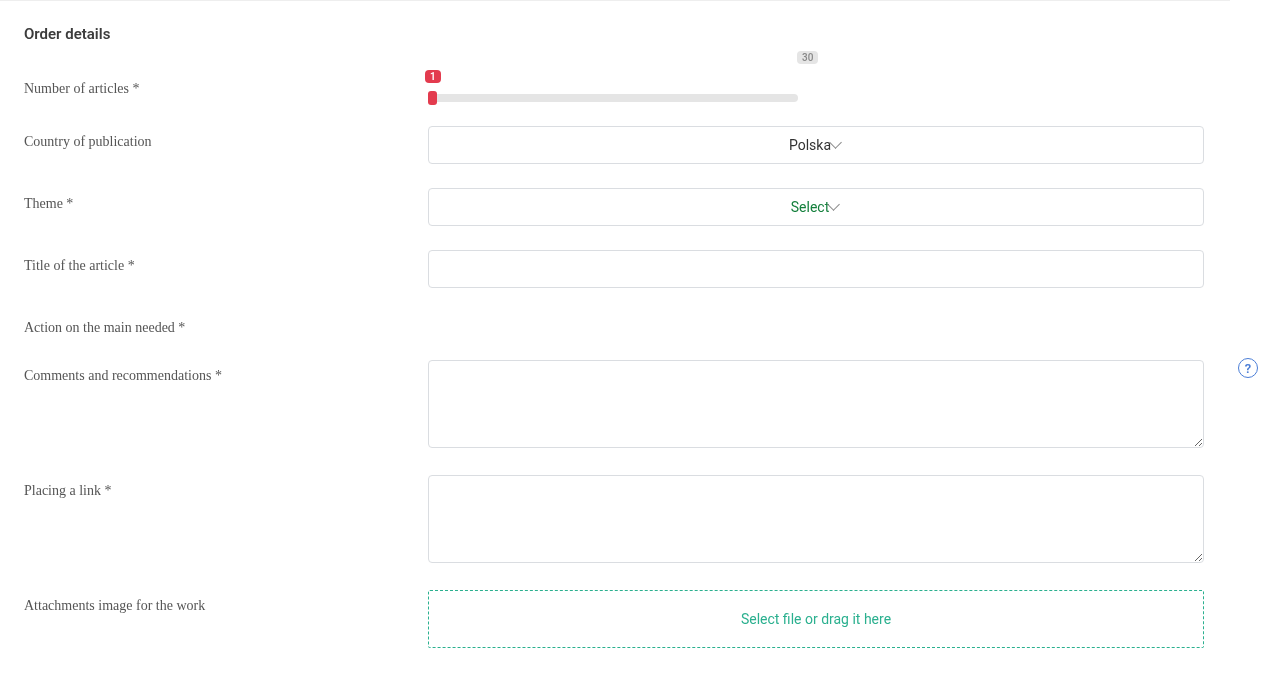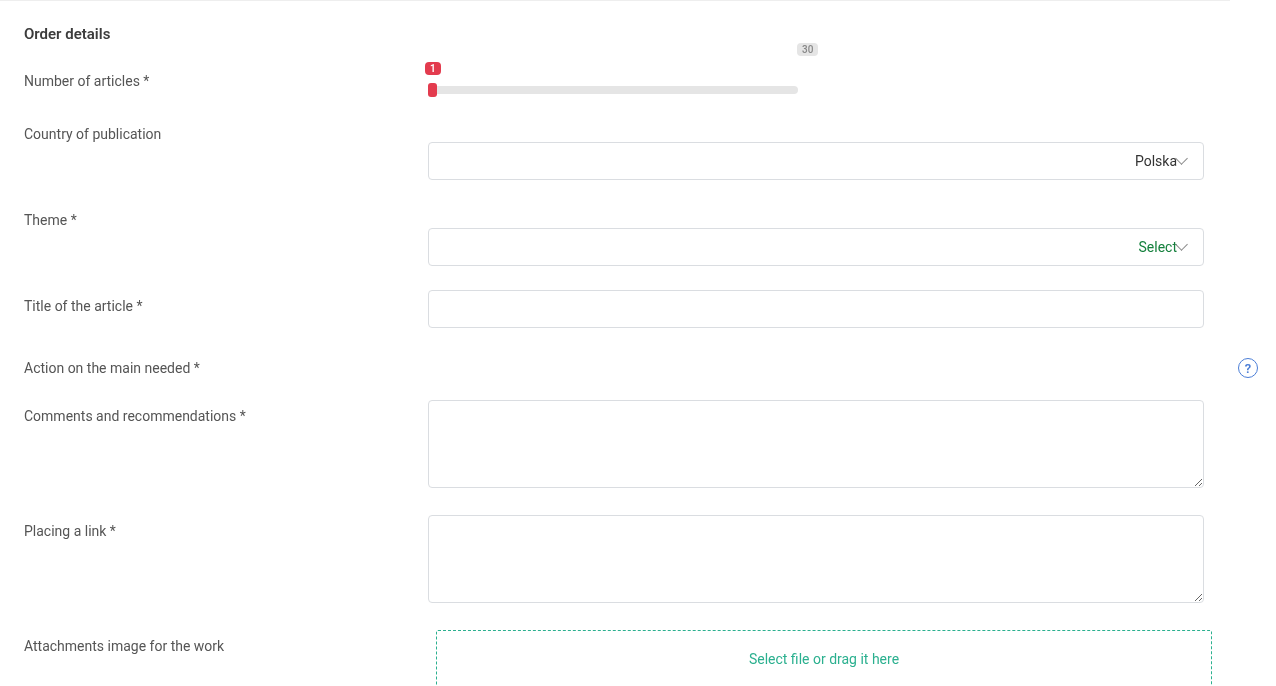--- a/index.html
+++ b/index.html
@@ -17,32 +17,33 @@
     }
     .container {
       padding: 24px 24px 0 24px;
       max-width: 1230px;
       border-top: 1px solid #eee;
     }
     .section-title {
       font-size: 15px;
       font-weight: 600;
       color: #3c3c3c;
-      margin-bottom: 22px;
+      margin-bottom: 30px;
     }
     .form-row {
       display: flex;
       align-items: flex-start;
       margin-bottom: 24px;
     }
     .form-label {
       flex: 0 0 404px;
       color: #555;
       font-size: 14px;
       padding-top: 8px;
+      font-family: Liberation Serif, serif;
     }
     .form-control-area {
       flex: 1;
       max-width: 776px;
     }
     
     .slider-wrap {
       position: relative;
       padding-top: 16px;
     }
@@ -92,31 +93,30 @@
       color: #888;
       font-size: 10px;
       font-weight: 500;
       padding: 1px 5px;
       border-radius: 4px;
     }
     
     .select {
       display: flex;
       align-items: center;
-      justify-content: flex-end;
+      justify-content: center;
       width: 100%;
       height: 38px;
       border: 1px solid #dadde1;
       border-radius: 4px;
       padding: 0 14px;
       background: #fff;
       cursor: pointer;
       font-size: 14px;
       color: #333;
-      margin-top: 24px;
     }
     .select.placeholder {
       color: #15803d;
     }
     .chevron {
       width: 12px;
       height: 8px;
       position: relative;
     }
     .chevron::before {
@@ -157,21 +157,20 @@
       width: 100%;
       height: 58px;
       border: 1.5px dashed #2bb08f;
       border-radius: 2px;
       display: flex;
       align-items: center;
       justify-content: center;
       color: #2bb08f;
       font-size: 14px;
       cursor: pointer;
-      margin-left: 8px;
     }
     
     .help-bubble {
       position: fixed;
       right: 18px;
       top: 358px;
       width: 20px;
       height: 20px;
       border: 1.5px solid #4a7dd6;
       border-radius: 50%;

